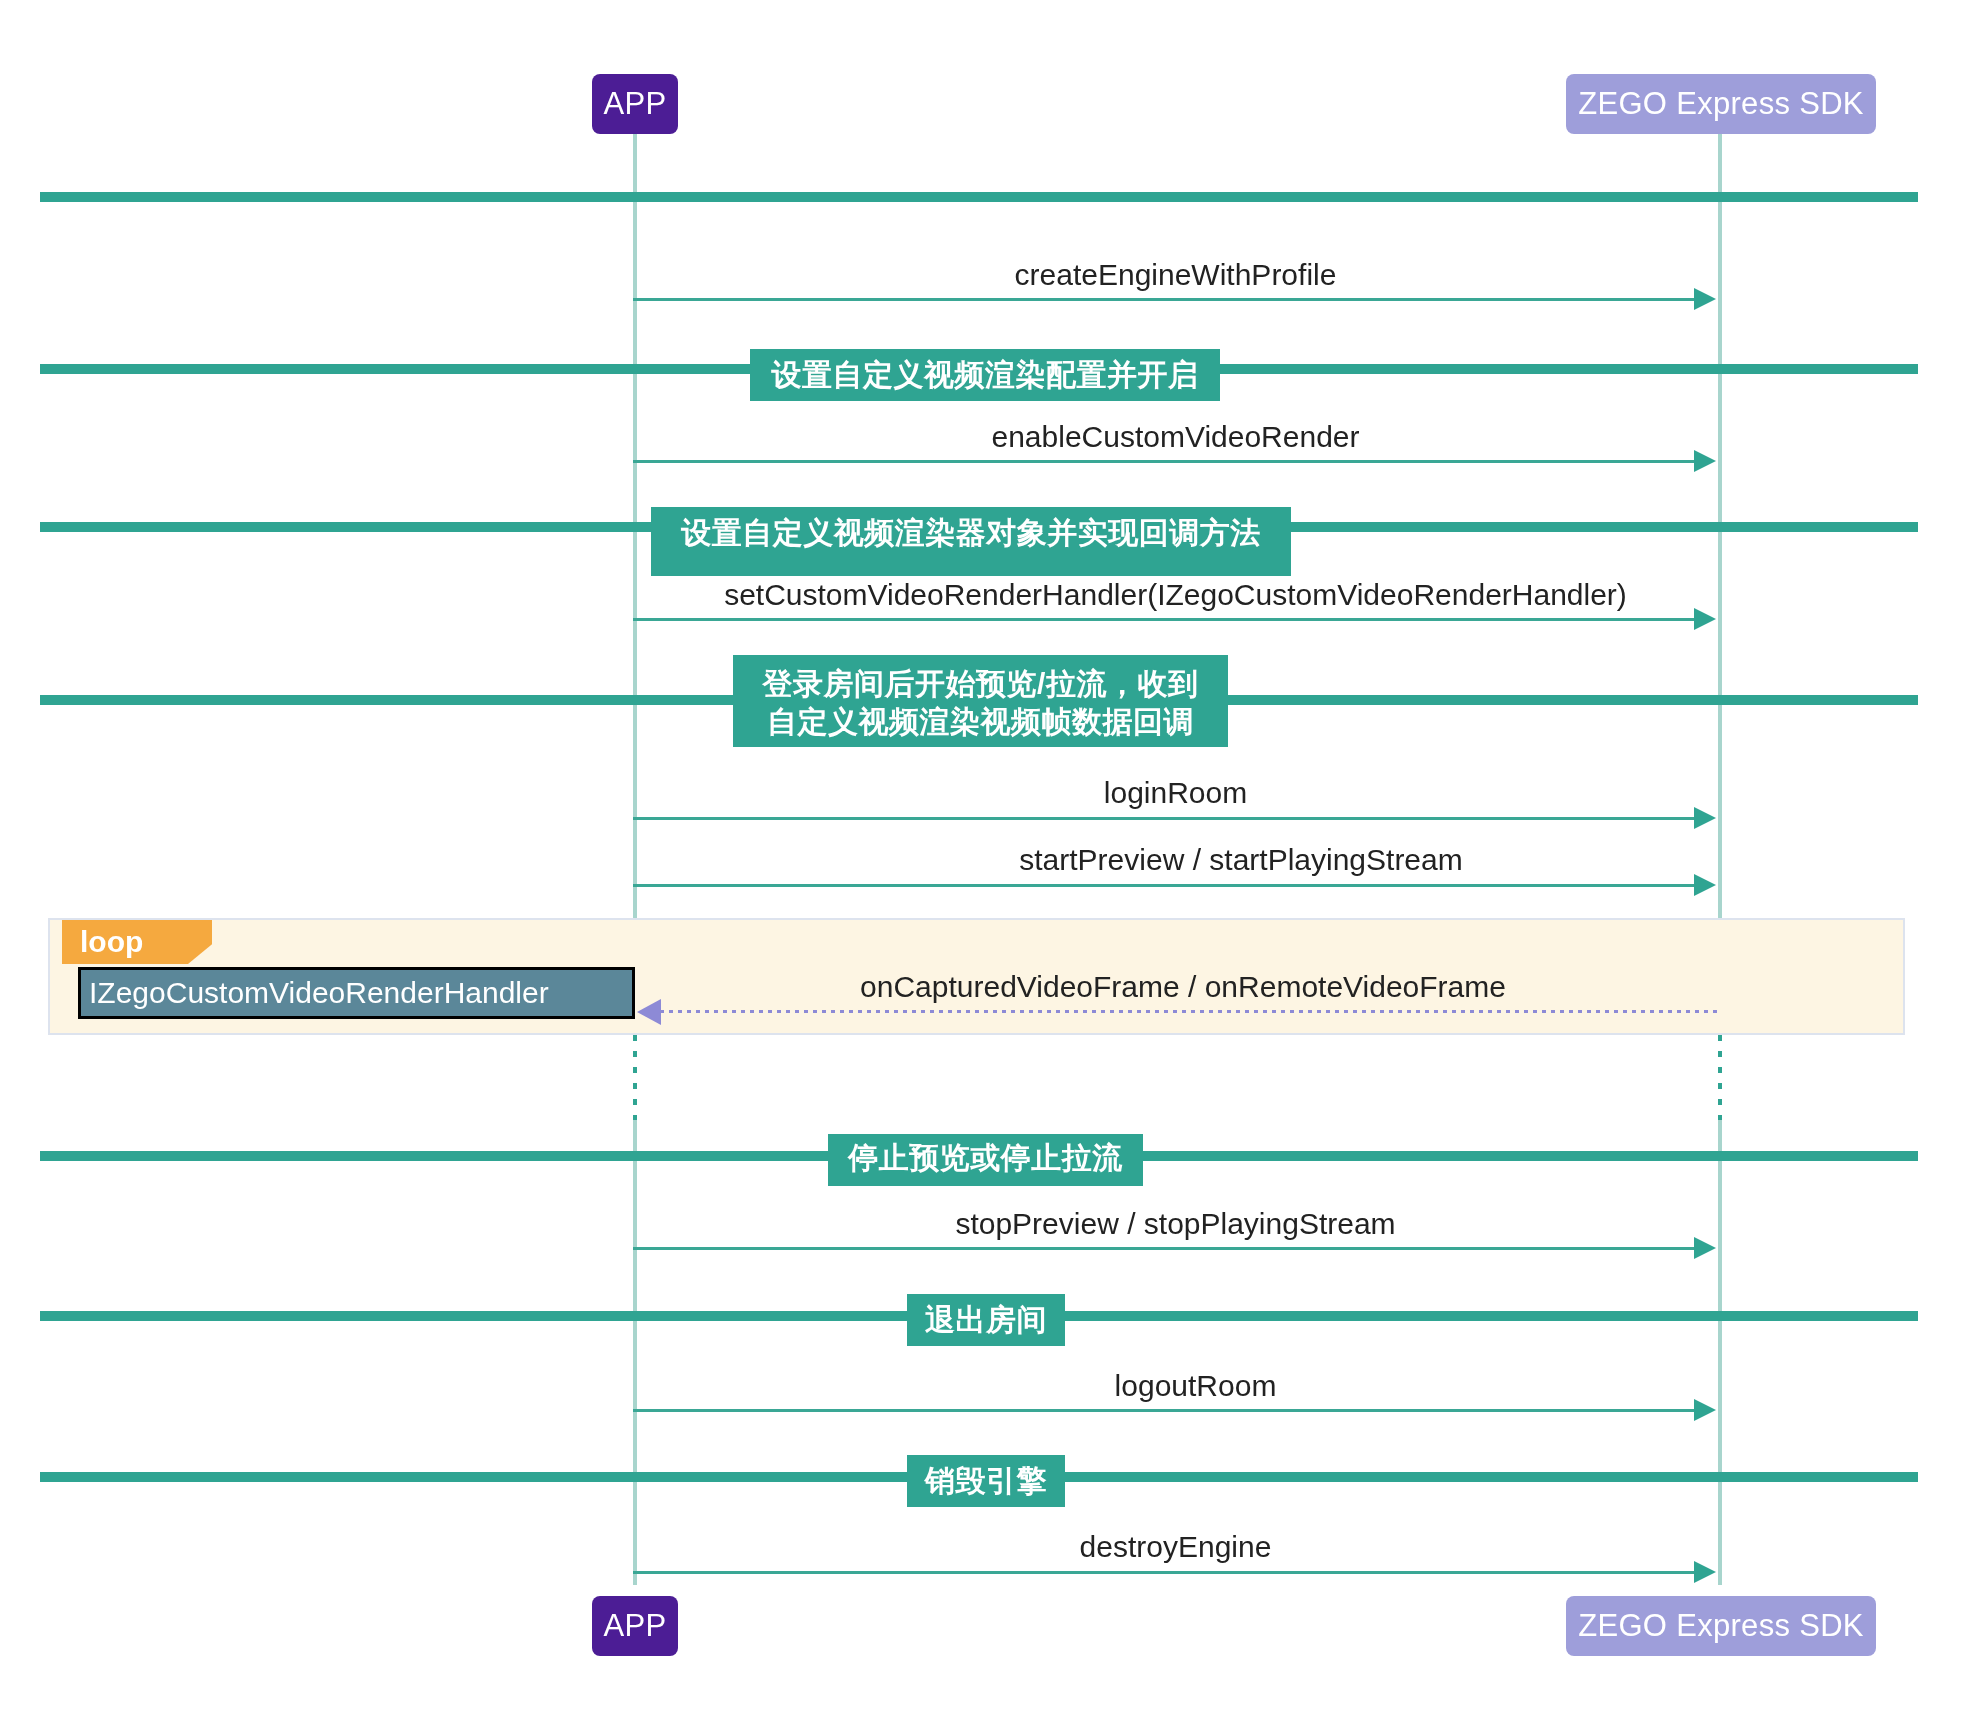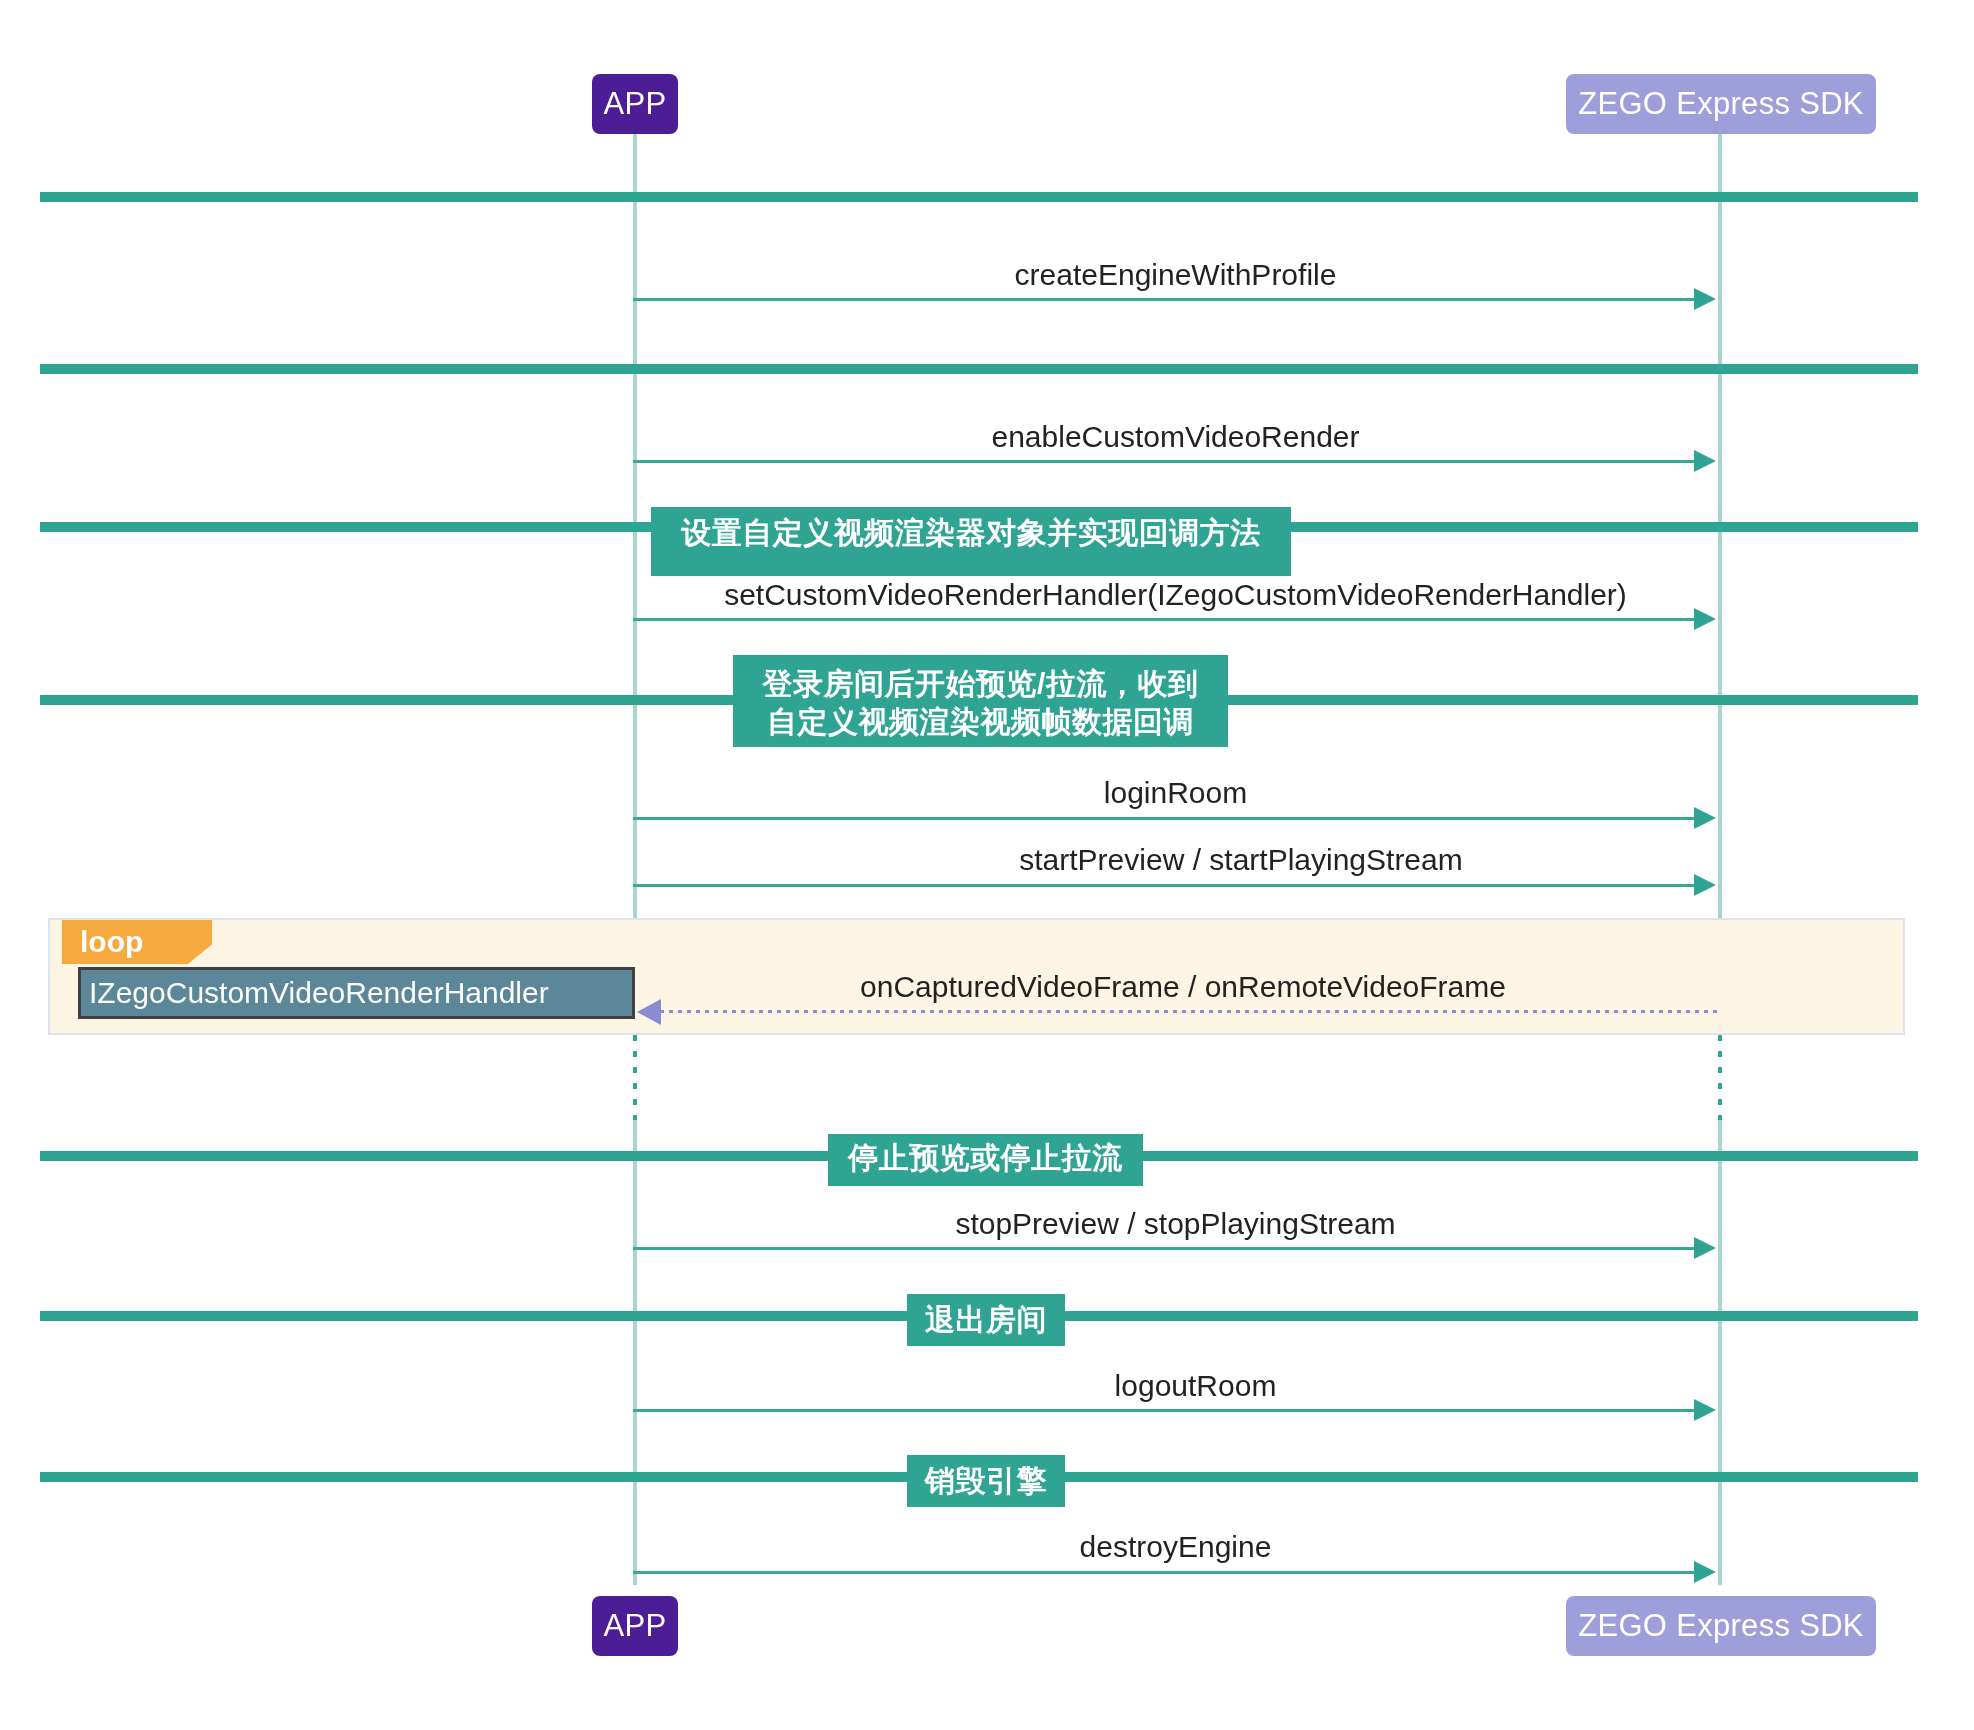--- a/index.html
+++ b/index.html
@@ -122,21 +122,21 @@
     font-weight: bold;
     line-height: 44px;
     padding: 0 30px 0 18px;
     clip-path: polygon(0 0, 100% 0, 100% 55%, 84% 100%, 0 100%);
     white-space: nowrap;
   }
   .note-box {
     position: absolute;
     box-sizing: border-box;
     background: #5b8799;
-    border: 3px solid #404040;
+    border: 3px solid #000000;
     color: #ffffff;
     font-size: 30px;
     display: flex;
     align-items: center;
     padding: 0 8px;
     white-space: nowrap;
   }
 </style>
 </head>
 <body>
@@ -158,20 +158,21 @@
     <span>ZEGO Express SDK</span>
   </div>
 
   <div class="divider-bar" style="left:40px; top:192px; width:1878px;"></div>
 
   <div class="msg-label" style="left:633px; top:258px; width:1085px;">createEngineWithProfile</div>
   <div class="msg-line" style="left:633px; top:298px; width:1063px;"></div>
   <div class="msg-arrow-right" style="left:1694px; top:288px;"></div>
 
   <div class="divider-bar" style="left:40px; top:364px; width:1878px;"></div>
+  <div class="divider-label" style="left:750px; top:349px; width:470px; height:52px; line-height:32px;">设置自定义视频渲染配置并开启</div>
 
   <div class="msg-label" style="left:633px; top:420px; width:1085px;">enableCustomVideoRender</div>
   <div class="msg-line" style="left:633px; top:460px; width:1063px;"></div>
   <div class="msg-arrow-right" style="left:1694px; top:450px;"></div>
 
   <div class="divider-bar" style="left:40px; top:522px; width:1878px;"></div>
   <div class="divider-label" style="left:651px; top:507px; width:640px; height:69px; line-height:32px;">设置自定义视频渲染器对象并实现回调方法</div>
 
   <div class="msg-label" style="left:633px; top:578px; width:1085px;">setCustomVideoRenderHandler(IZegoCustomVideoRenderHandler)</div>
   <div class="msg-line" style="left:633px; top:618px; width:1063px;"></div>

